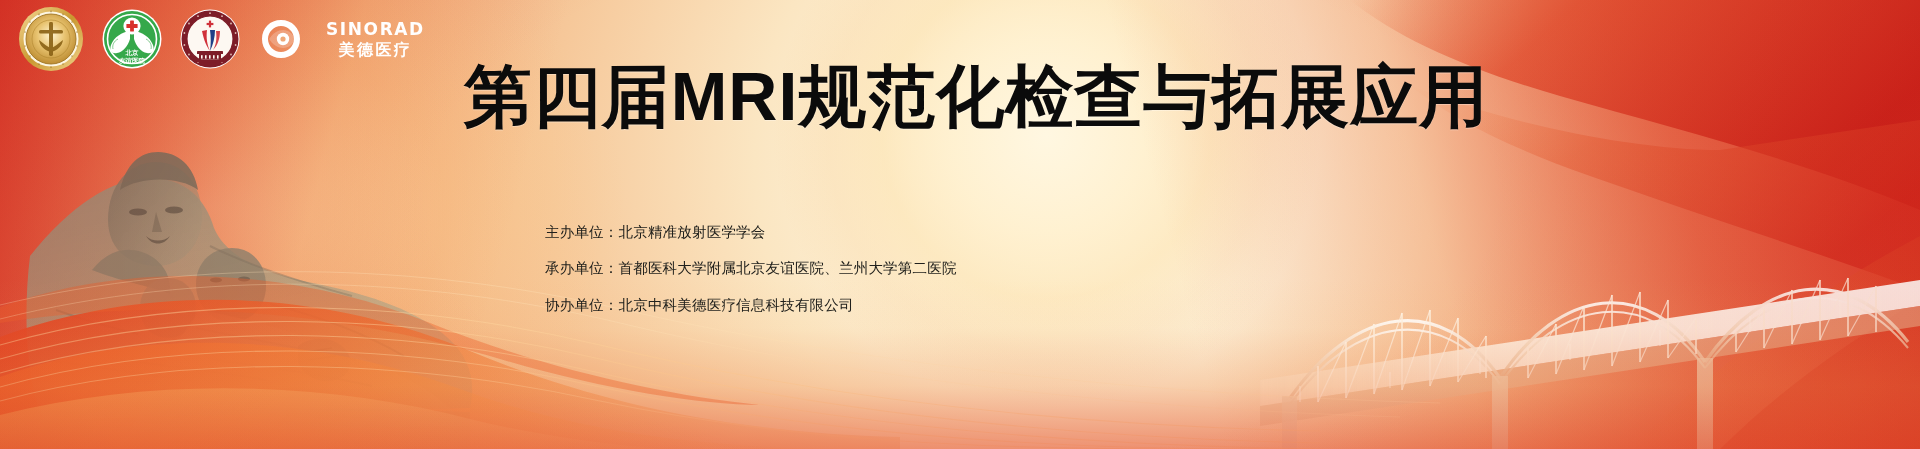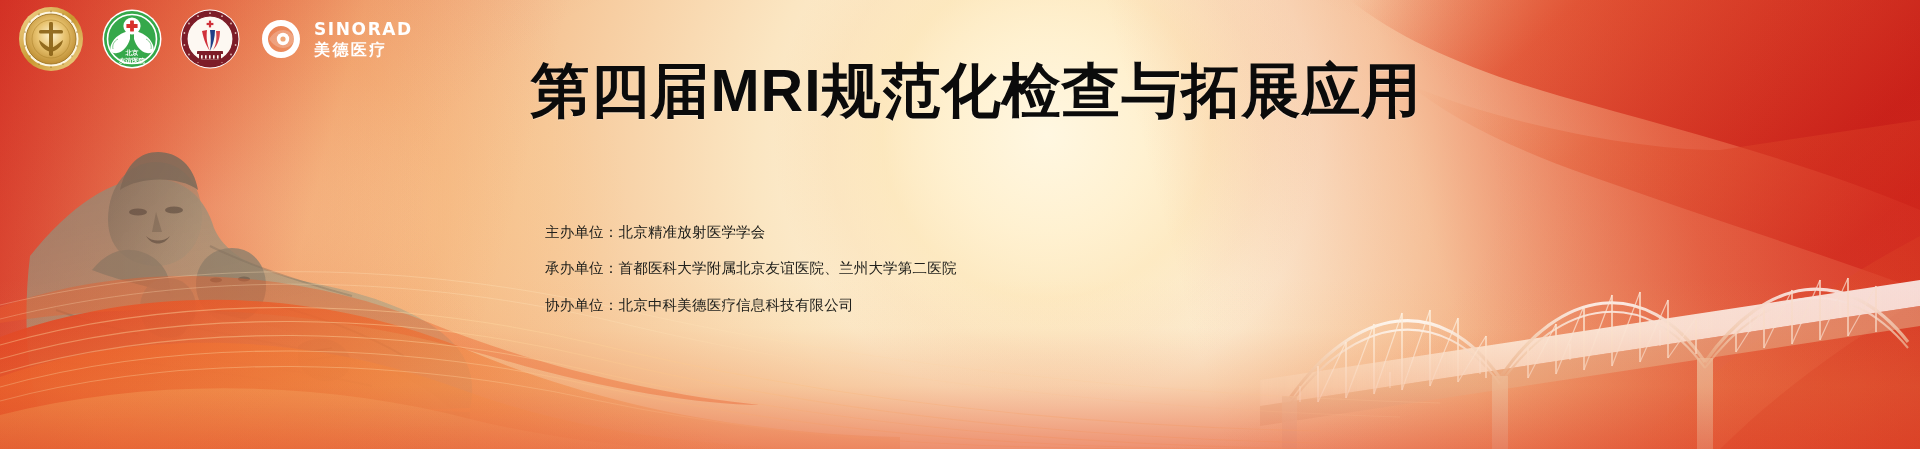--- a/index.html
+++ b/index.html
@@ -52,21 +52,21 @@
   .art-waves-r{ right:0;   top:0;     width:760px; height:449px; }
   .art-lines  { left:0;    bottom:0;  width:1920px;height:200px; }
 
   
   #logo-row {
     position:absolute; left:18px; top:6px;
     display:flex; align-items:center; gap:18px; z-index:40;
   }
   .logo { position:relative; }
   .logo-badge { display:block; }
-  .logo-sinorad { display:flex; align-items:center; gap:10px; }
+  .logo-sinorad { display:flex; align-items:center; gap:22px;text-align:center; }
   .sinorad-text { display:flex; flex-direction:column; line-height:1; }
   .sinorad-en {
     font-size:17px; font-weight:700; color:#ffffff; letter-spacing:1.6px;
     font-family:"DejaVu Sans", sans-serif;
   }
   .sinorad-cn {
     font-size:16px; color:#ffffff; letter-spacing:2.4px; margin-top:4px;
     font-weight:600;
   }
 
@@ -77,21 +77,21 @@
   }
   .title-line {
     color:#0b0b0b;
     font-family:"Liberation Sans","DejaVu Sans",sans-serif;
     font-weight:700;
     letter-spacing:1px;
     line-height:1.0;
     white-space:nowrap;
     text-shadow:0 1px 0 rgba(255,255,255,0.30);
   }
-  .title-line-1 { font-size:59px; padding-left:32px; }
+  .title-line-1 { font-size:68px; padding-left:32px; }
   .title-line-2 { font-size:64px; margin-top:14px; padding-left:40px; }
 
   
   #info-block {
     position:absolute; left:545px; top:221px; z-index:35;
     display:flex; flex-direction:column; gap:14px;
   }
   .info-line {
     font-size:14.5px;
     color:#20201c;

